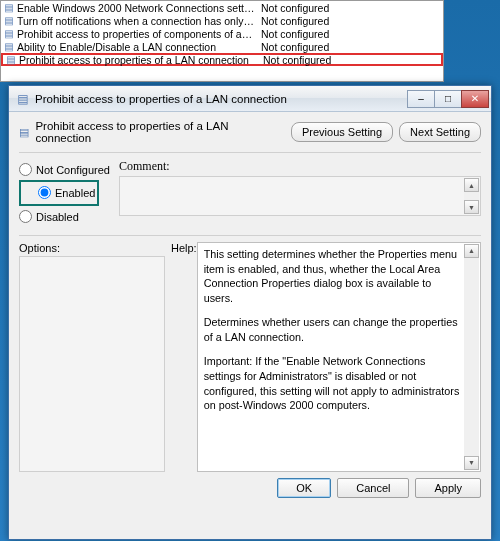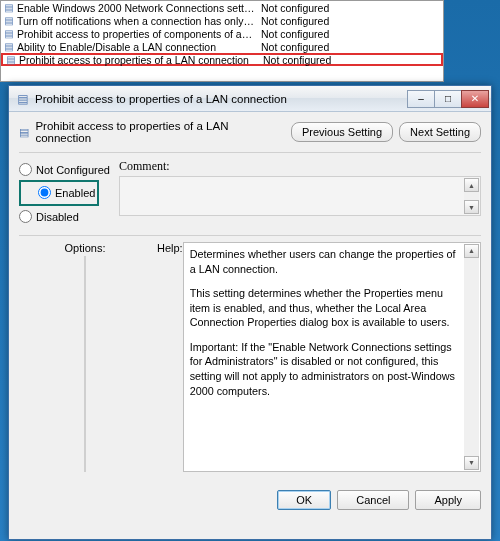--- a/index.html
+++ b/index.html
@@ -146,21 +146,21 @@
   border: 1px solid #b5b5b5;
   display:flex;align-items:center;justify-content:center;
   font-size:7px;color:#555;
 }
 
 .supported-row { display:flex; gap:8px; margin-top:4px; font-size:11px; }
 .supported-label { width: 92px; text-align:left; }
 .supported-val { flex:1; background:#f6f6f6; border:1px solid #e0e0e0; padding:2px 4px; height:22px; display:flex;align-items:flex-start; }
 
 .lower { display:flex; gap:6px; margin-top:6px; height: 230px; }
-.options-col { width: 132px; display:flex; flex-direction:column;align-items:center; }
+.options-col { width: 146px; display:flex; flex-direction:column; }
 .help-col { flex:1; display:flex; flex-direction:row; }
 .col-label { font-size:11px; margin-bottom:2px; }
 .options-box {
   flex:1;
   background:#f4f4f4;
   border:1px solid #cfcfcf;
 }
 .help-box {
   flex:1;
   background:#fff;
@@ -170,21 +170,21 @@
   font-size: 10.8px;
   line-height: 1.35;
   overflow:hidden;
 }
 .help-box p { margin-bottom: 10px; }
 
 .footer {
   display:flex;
   justify-content:flex-end;
   gap:6px;
-  margin-top:18px;
+  margin-top:6px;
 }
 .footer .btn {
   font-size:11px;
   padding: 3px 18px;
   background: linear-gradient(#fdfdfd,#e8e8e8);
   border:1px solid #a0a0a0;
   border-radius:2px;
 }
 .footer .btn.ok { border-color:#3c7fb1; box-shadow:0 0 0 1px #a7d1f0 inset; }
 </style>
@@ -273,22 +273,22 @@
 
     <div class="lower">
       <div class="options-col">
         <span class="col-label">Options:</span>
         <div class="options-box"></div>
       </div>
       <div class="help-col">
         <span class="col-label">Help:</span>
         <div class="help-box">
           <div id="help-content">
+              <p>This setting determines whether the Properties menu item is enabled, and thus, whether the Local Area Connection Properties dialog box is available to users.</p>
               <p>Determines whether users can change the properties of a LAN connection.</p>
-              <p>This setting determines whether the Properties menu item is enabled, and thus, whether the Local Area Connection Properties dialog box is available to users.</p>
               <p>Important: If the "Enable Network Connections settings for Administrators" is disabled or not configured, this setting will not apply to administrators on post-Windows 2000 computers.</p>
             </div>
           <div class="sb">
             <div class="sb-arrow">▲</div>
             <div class="sb-arrow">▼</div>
           </div>
         </div>
       </div>
     </div>
 

